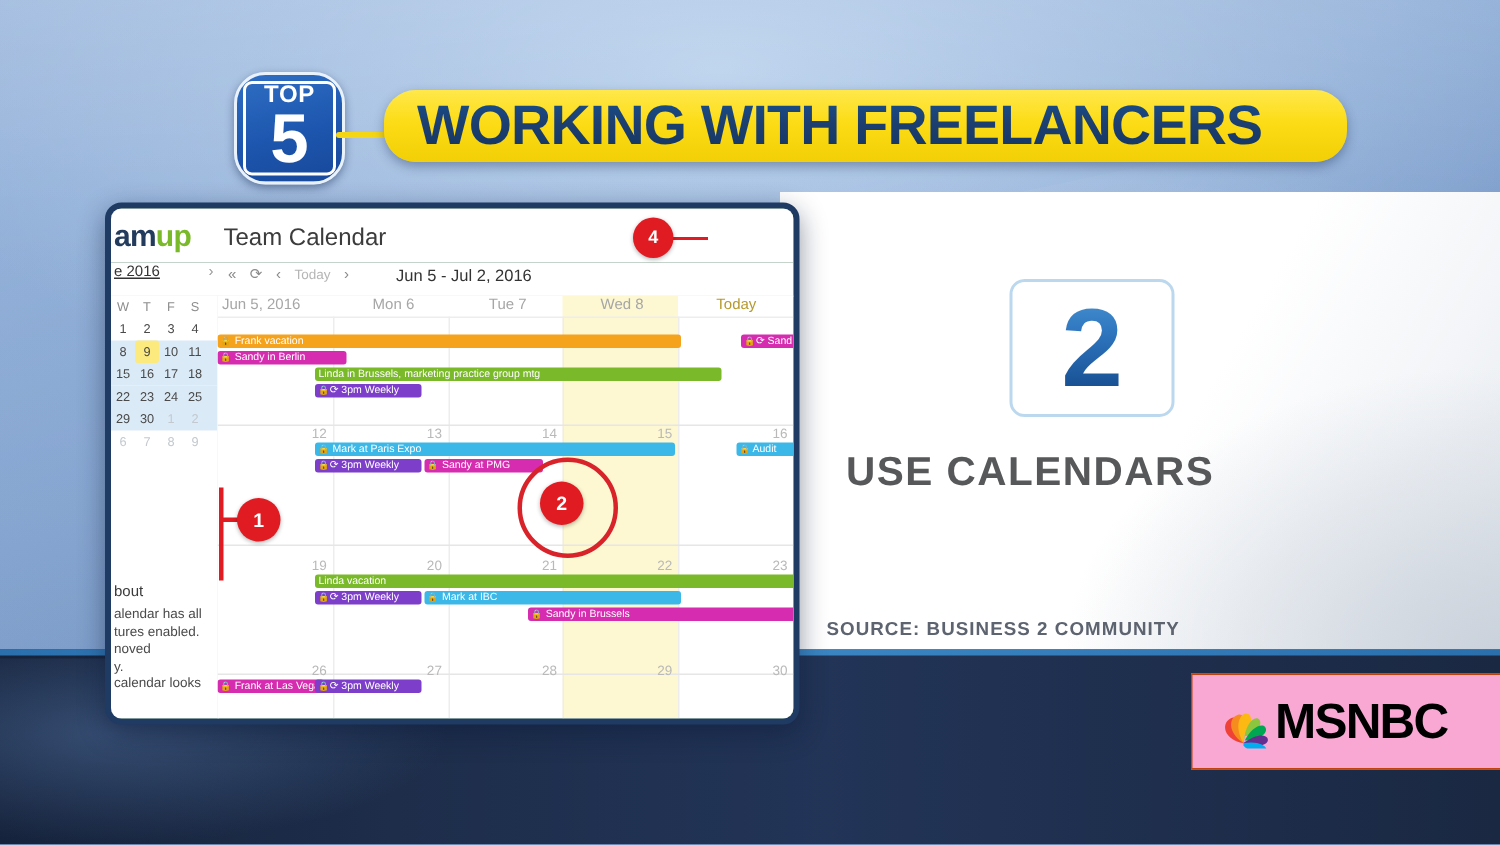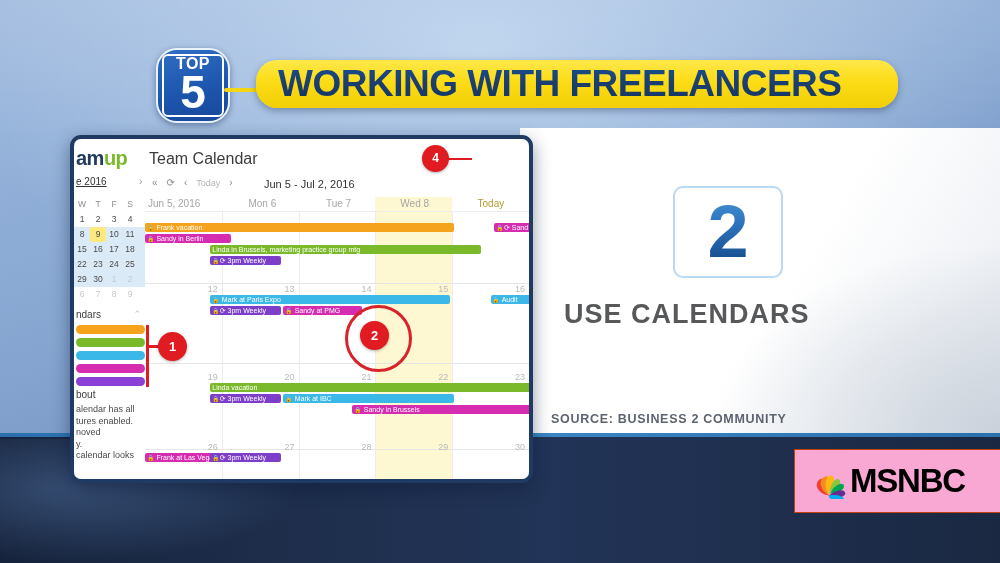--- a/index.html
+++ b/index.html
@@ -253,33 +253,20 @@
             <div class="mc-cell muted">2</div>
           </div>
           <div class="mc-row">
             <div class="mc-cell muted">6</div>
             <div class="mc-cell muted">7</div>
             <div class="mc-cell muted">8</div>
             <div class="mc-cell muted">9</div>
           </div>
         </div>
 
-      <div class="cal-section">
-        <div class="sec-title">
-          <span>ndars</span>
-          <span class="chev">⌃</span>
-        </div>
-        <div class="cal-bars" id="cal-bars">
-            <div class="cal-bar" style="background: rgb(245, 162, 28);"></div>
-            <div class="cal-bar" style="background: rgb(122, 185, 41);"></div>
-            <div class="cal-bar" style="background: rgb(60, 184, 232);"></div>
-            <div class="cal-bar" style="background: rgb(214, 44, 176);"></div>
-            <div class="cal-bar" style="background: rgb(138, 63, 214);"></div>
-          </div>
-      </div>
 
       <div class="about">
         <div class="sec-title">bout</div>
         <div id="about-lines">
             <p>alendar has all</p>
             <p>tures enabled.</p>
             <p>noved</p>
             <p>y.</p>
             <p>calendar looks</p>
           </div>

